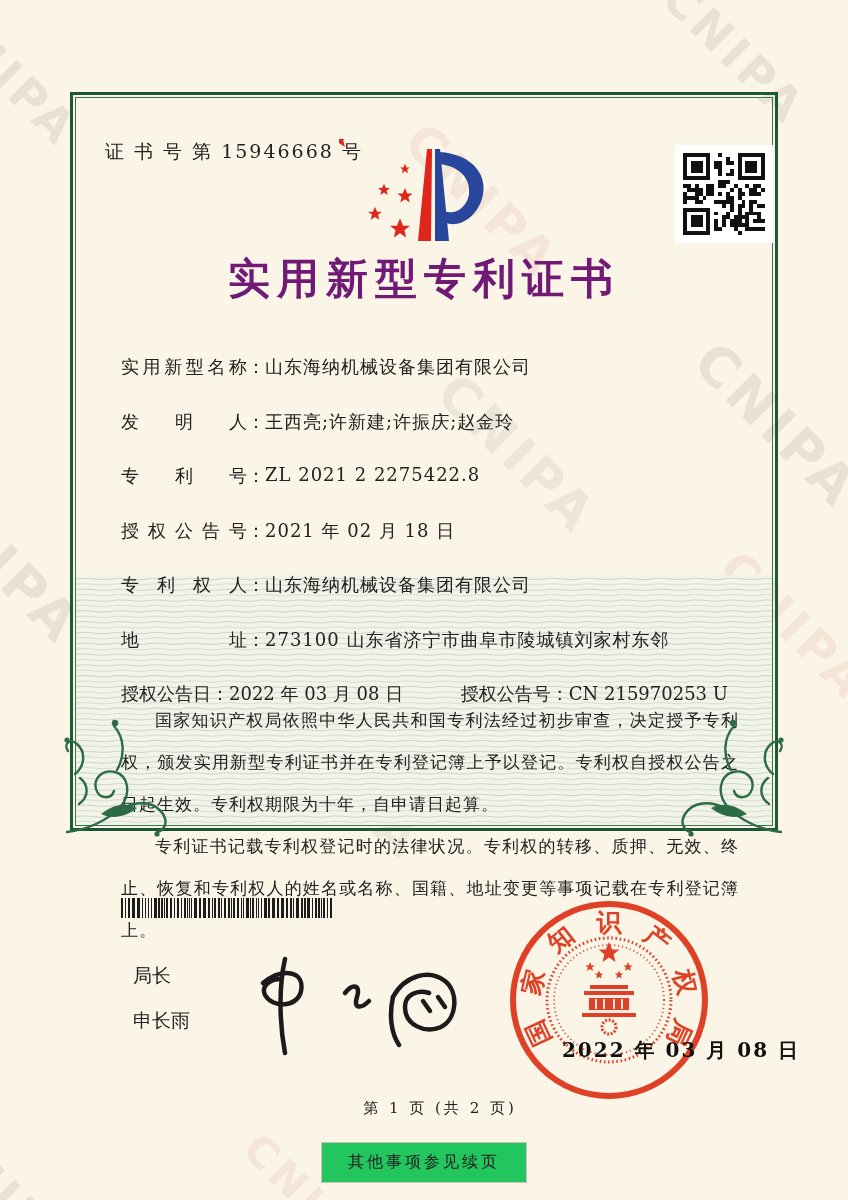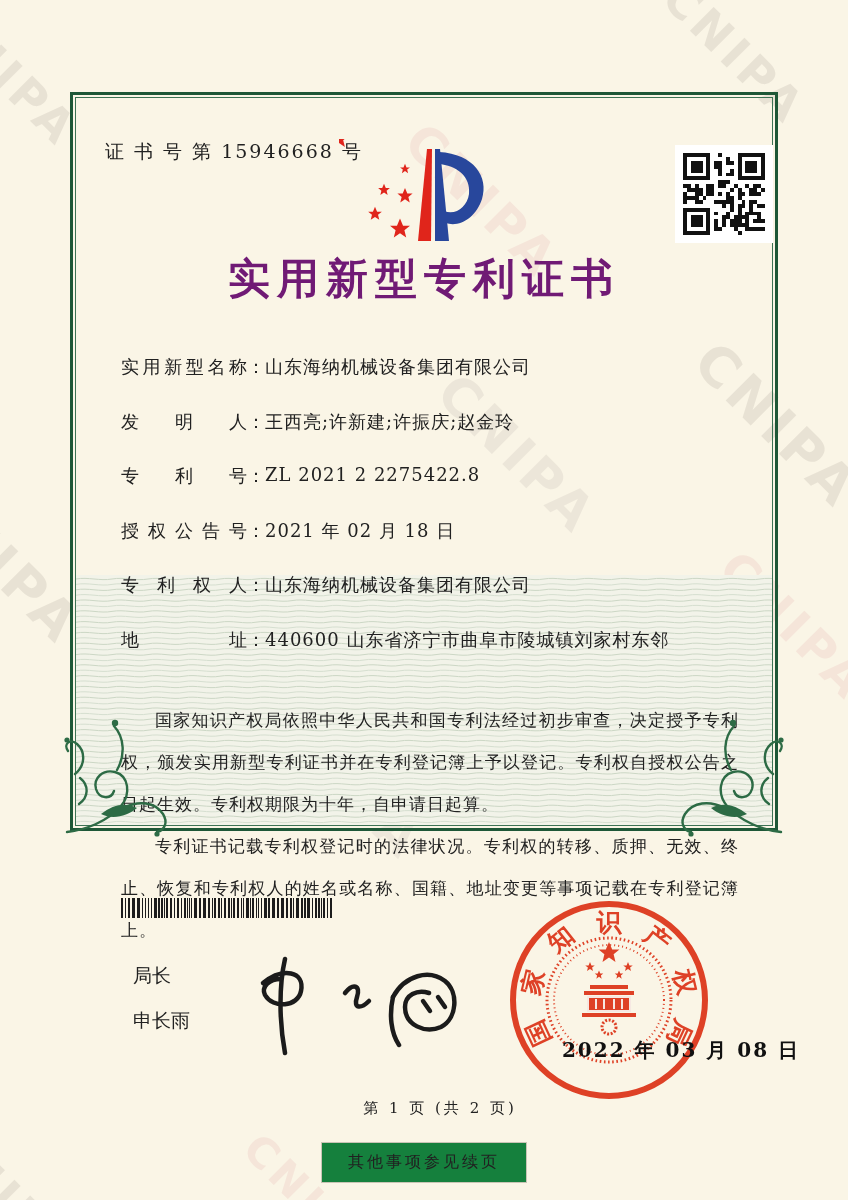--- a/index.html
+++ b/index.html
@@ -54,21 +54,21 @@
   .signature{position:absolute;left:160px;top:850px;z-index:3;}
 
   .seal{position:absolute;left:431px;top:800px;z-index:3;opacity:.93;}
   .seal-date{position:absolute;left:448px;top:942px;width:320px;text-align:center;
              font-size:20px;font-weight:700;letter-spacing:2px;color:#111;z-index:4;}
 
   .page-num{position:absolute;left:0;right:0;top:1004px;text-align:center;
             font-size:15px;letter-spacing:3px;z-index:3;padding-left:32px;}
 
   .note-box{position:absolute;left:50%;top:1142px;transform:translateX(-50%);
-            background:#15803d;border:1px solid #c9c4b5;padding:9px 26px;
+            background:#22c55e;border:1px solid #c9c4b5;padding:9px 26px;
             font-size:16px;letter-spacing:3px;z-index:2;}
 </style>
 </head>
 <body>
 
 <div class="page">
 
   <span class="wm" style="left:-38px;top:-8px;font-size:46px;">CNIPA</span>
   <span class="wm" style="left:690px;top:-30px;font-size:46px;">CNIPA</span>
   <span class="wm" style="left:726px;top:330px;font-size:54px;">CNIPA</span>
@@ -325,21 +325,29 @@
         <div class="field-row">
           <span class="f-label">专利号</span><span class="f-colon">：</span><span class="f-value">ZL 2021 2 2275422.8</span>
         </div>
         <div class="field-row">
           <span class="f-label">授权公告号</span><span class="f-colon">：</span><span class="f-value">2021 年 02 月 18 日</span>
         </div>
         <div class="field-row">
           <span class="f-label">专利权人</span><span class="f-colon">：</span><span class="f-value">山东海纳机械设备集团有限公司</span>
         </div>
         <div class="field-row">
-          <span class="f-label">地址</span><span class="f-colon">：</span><span class="f-value">440600 山东省济宁市曲阜市陵城镇刘家村东邻</span>
+          <span class="f-label">地址</span><span class="f-colon">：</span><span class="f-value">273100 山东省济宁市曲阜市陵城镇刘家村东邻</span>
+        </div>
+        <div class="field-row">
+          <span class="grant-left">
+            <span>授权公告日</span><span>：</span><span>2022 年 03 月 08 日</span>
+          </span>
+          <span class="grant-right">
+            <span>授权公告号</span><span>：</span><span>CN 215970253 U</span>
+          </span>
         </div>
       </div>
 
       <div class="paras">
         <p>国家知识产权局依照中华人民共和国专利法经过初步审查，决定授予专利权，颁发实用新型专利证书并在专利登记簿上予以登记。专利权自授权公告之日起生效。专利权期限为十年，自申请日起算。</p>
         <p>专利证书记载专利权登记时的法律状况。专利权的转移、质押、无效、终止、恢复和专利权人的姓名或名称、国籍、地址变更等事项记载在专利登记簿上。</p>
       </div>
 
       <svg class="barcode" id="barcode" width="216" height="20">
           <rect x="0" y="0" width="2" height="20" fill="#1c1c1c"></rect>

